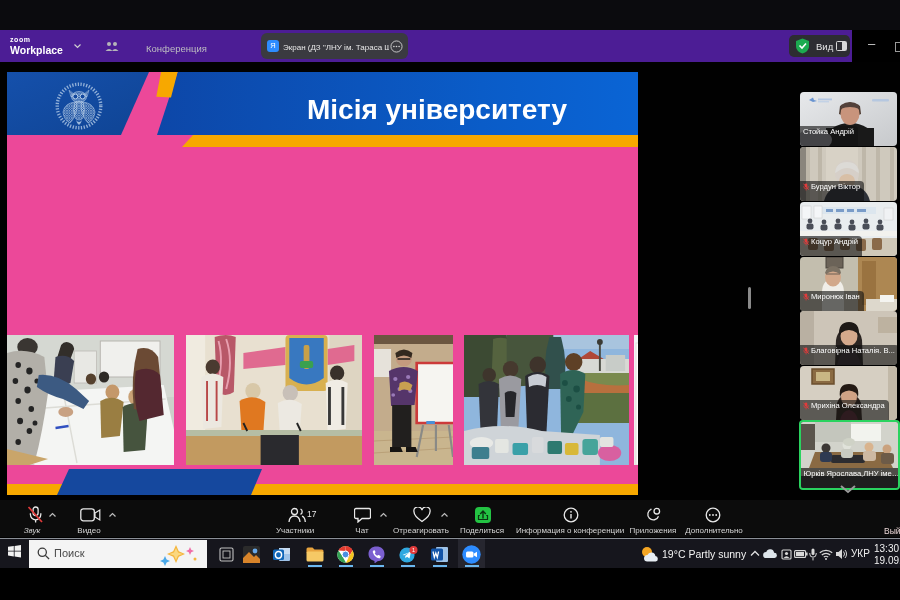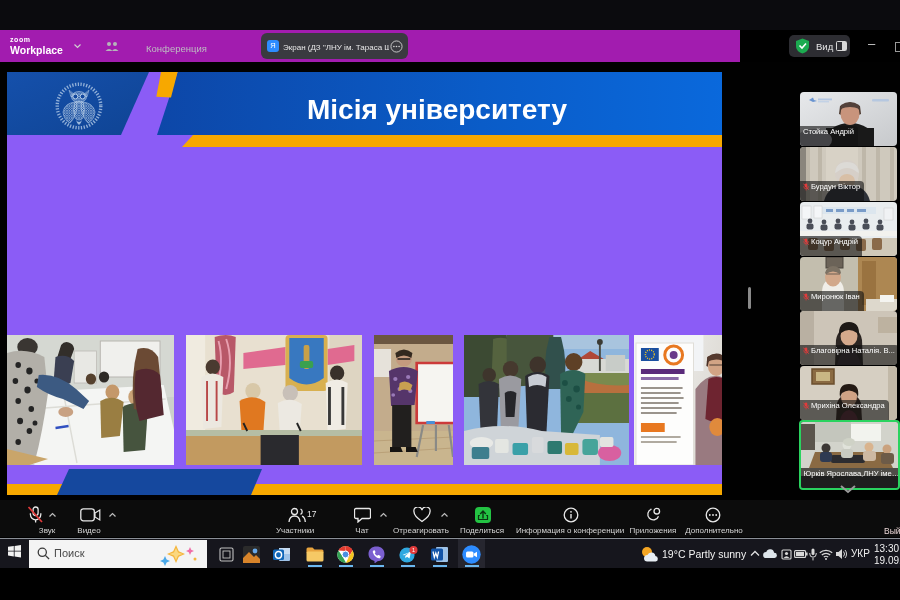--- a/index.html
+++ b/index.html
@@ -7,21 +7,21 @@
        font-family:"Liberation Sans",sans-serif;}
   .abs{position:absolute;}
 </style>
 </head>
 <body>
 
 
 <div class="abs" style="left:0;top:0;width:900px;height:30px;background:#0b0b0e;"></div>
 
 
-<div class="abs" style="left:0;top:30px;width:740px;height:32px;background:#a21caf;">
+<div class="abs" style="left:0;top:30px;width:852px;height:32px;background:#4c1d95;">
   <div class="abs" style="left:10px;top:6px;color:#fff;font-size:7px;font-weight:bold;letter-spacing:0.6px;">zoom</div>
   <div class="abs" style="left:10px;top:13.5px;color:#fff;font-size:10.5px;font-weight:bold;">Workplace</div>
   <svg class="abs" style="left:73px;top:13px;" width="9" height="6" viewBox="0 0 9 6">
       <path d="M1.5 1.5 L4.5 4.5 L7.5 1.5" stroke="#cfcfcf" stroke-width="1.2" fill="none"></path>
     </svg>
 
   <svg class="abs" style="left:105px;top:11px;" width="14" height="11" viewBox="0 0 14 11">
     <circle cx="4" cy="3" r="2" fill="#b5b5b9"></circle>
       <path d="M0.5 10 Q4 6 7.5 10 Z" fill="#b5b5b9"></path>
     <circle cx="10" cy="3" r="2" fill="#b5b5b9"></circle>
@@ -51,21 +51,21 @@
     <rect x="6" y="1" width="4" height="8" fill="#d8d8d8"></rect>
   </svg>
   <div class="abs" style="left:868px;top:6px;color:#cfcfcf;font-size:13px;">–</div>
   <div class="abs" style="left:895px;top:12px;width:6px;height:8px;border:1px solid #9a9a9a;"></div>
 </div>
 
 
 <div class="abs" style="left:0;top:62px;width:900px;height:475px;background:#010101;"></div>
 
 
-<div class="abs" id="slide" style="left:7px;top:72px;width:715px;height:423px;background:#8b5cf6;overflow:hidden;">
+<div class="abs" id="slide" style="left:7px;top:72px;width:631px;height:423px;background:#ec4899;overflow:hidden;">
 
   <svg class="abs" style="left:0;top:0;" width="741" height="75" viewBox="0 0 741 75">
     <defs>
       <linearGradient id="hb" x1="0" y1="0" x2="1" y2="0">
         <stop offset="0" stop-color="#0d47a8"></stop>
           <stop offset="0.55" stop-color="#0a5cc8"></stop>
           <stop offset="1" stop-color="#0a6ade"></stop>
       </linearGradient>
       <linearGradient id="hl" x1="0" y1="0" x2="1" y2="1">
         <stop offset="0" stop-color="#1550ab"></stop>
@@ -473,21 +473,21 @@
 
  <svg class="abs" style="left:26px;top:6px;" width="19" height="18" viewBox="0 0 19 18">
   <rect x="7.1" y="1" width="5" height="8.6" rx="2.5" fill="none" stroke="#e8e8e8" stroke-width="1.3"></rect>
   <path d="M4.4 7.2 v1.4 a5.2 5.2 0 0 0 10.4 0 V7.2" stroke="#e8e8e8" stroke-width="1.3" fill="none"></path>
   <line x1="9.6" y1="14" x2="9.6" y2="16.5" stroke="#e8e8e8" stroke-width="1.3"></line>
   <line x1="2.5" y1="1" x2="16" y2="16" stroke="#e23b3b" stroke-width="1.7"></line>
  </svg>
  <svg class="chv" style="left:48px;" viewBox="0 0 9 6">
       <path d="M1.5 4.5 L4.5 1.5 L7.5 4.5" stroke="#bdbdbd" stroke-width="1.2" fill="none"></path>
     </svg>
- <div class="zl" style="left:47px;">Звук</div>
+ <div class="zl" style="left:32px;font-style:italic;">Звук</div>
 
  <svg class="abs" style="left:80px;top:8px;" width="21" height="14" viewBox="0 0 21 14">
   <rect x="0.8" y="0.8" width="13.5" height="12" rx="2.5" fill="none" stroke="#e8e8e8" stroke-width="1.3"></rect>
   <path d="M15 5 L19.8 2 V12 L15 9 Z" fill="none" stroke="#e8e8e8" stroke-width="1.2"></path>
  </svg>
  <svg class="chv" style="left:108px;" viewBox="0 0 9 6">
       <path d="M1.5 4.5 L4.5 1.5 L7.5 4.5" stroke="#bdbdbd" stroke-width="1.2" fill="none"></path>
     </svg>
  <div class="zl" style="left:89px;">Видео</div>
 

